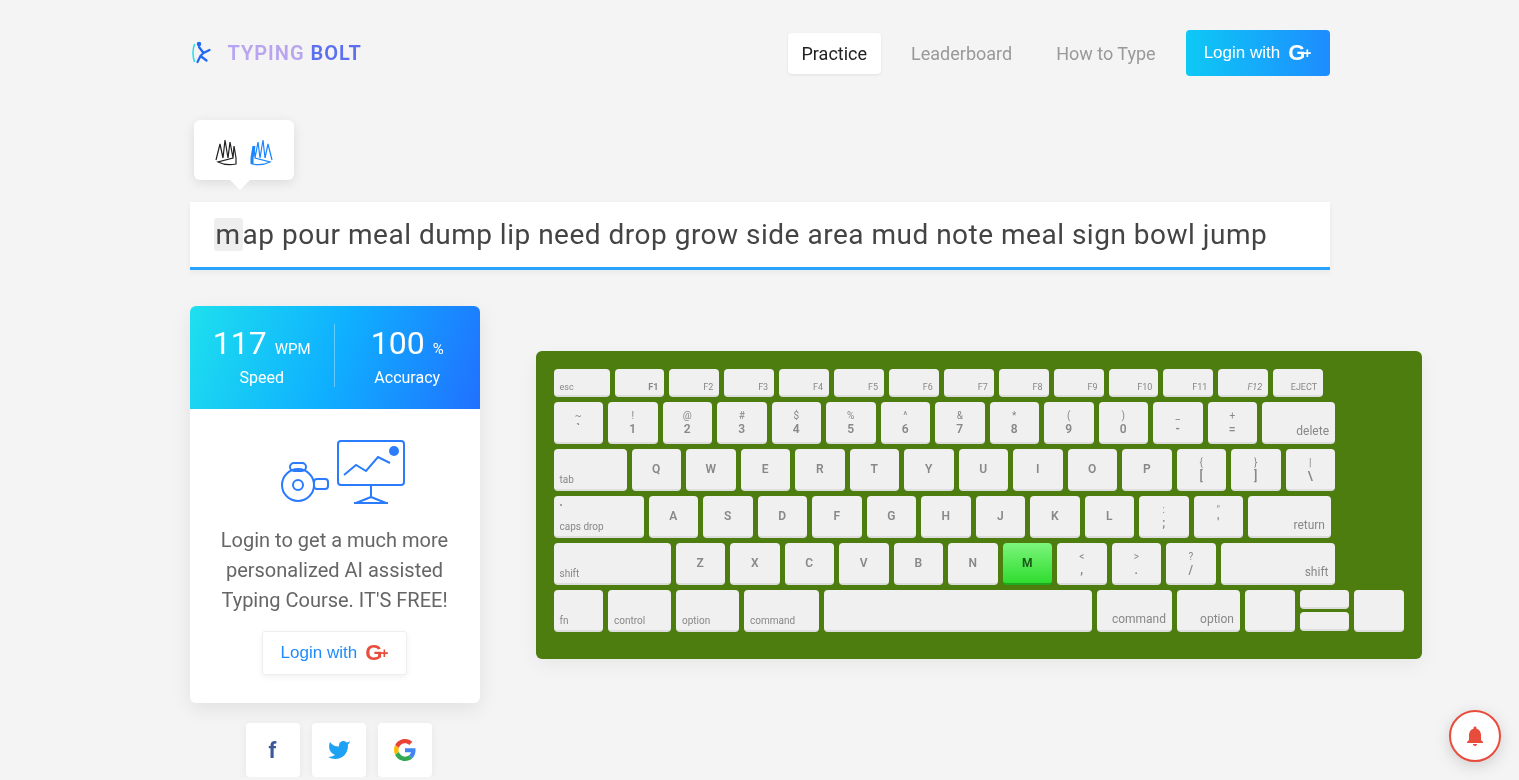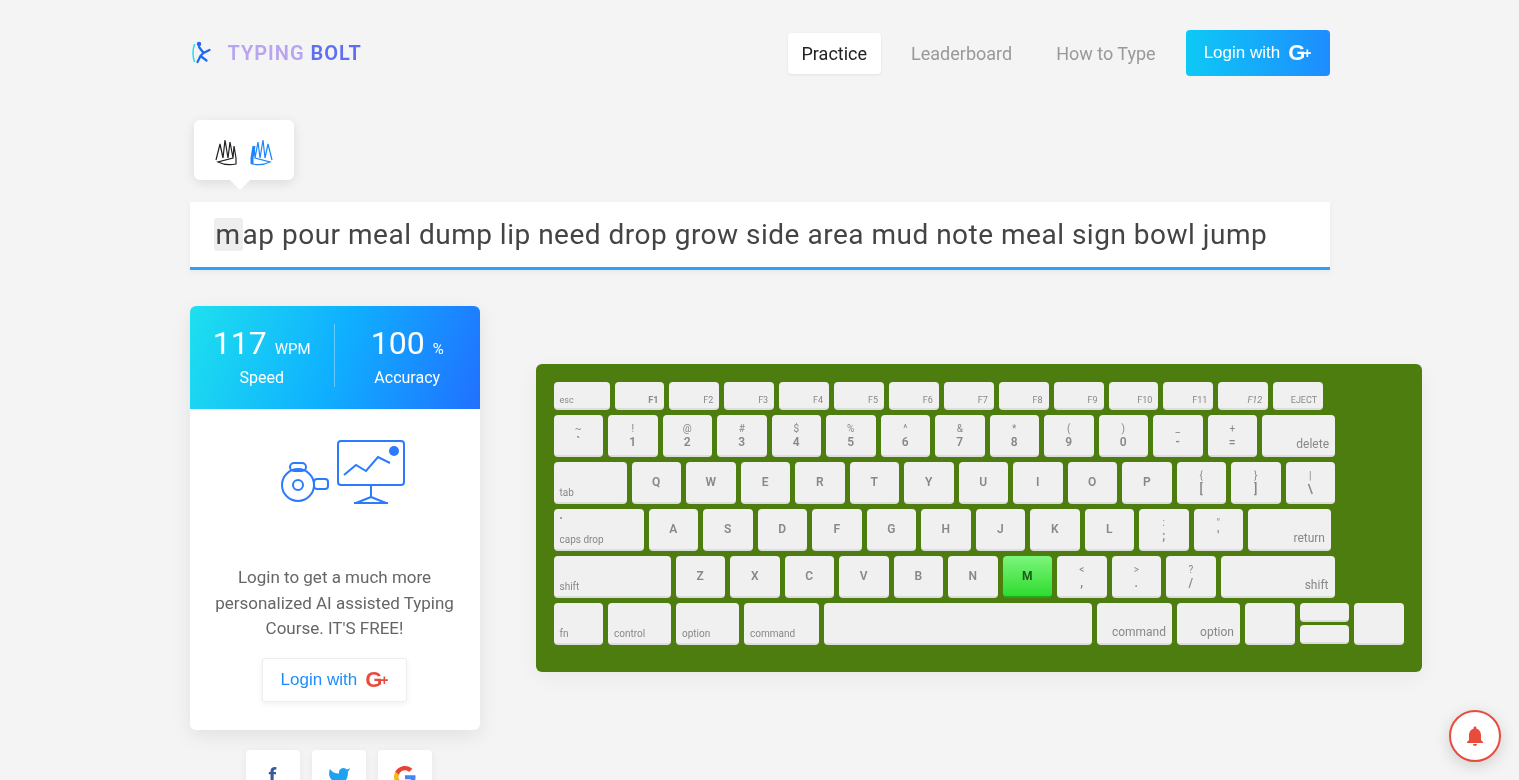--- a/index.html
+++ b/index.html
@@ -37,21 +37,21 @@
 
 .stats-card { width: 290px; background: #fff; border-radius: 6px; box-shadow: 0 6px 20px rgba(0,0,0,0.08); overflow: hidden; flex-shrink: 0; }
 .stats-top { background: linear-gradient(110deg, #1ee0ee 0%, #0fb0ff 50%, #2170ff 100%); color: #fff; display: flex; padding: 18px 0 22px; }
 .stat-cell { flex: 1; text-align: center; }
 .stat-cell:first-child { border-right: 1px solid rgba(255,255,255,0.35); }
 .stat-val { font-size: 32px; font-weight: 400; }
 .stat-unit { font-size: 15px; margin-left: 4px; }
 .stat-label { font-size: 16px; margin-top: 6px; }
 .stats-body { padding: 20px 24px 28px; text-align: center; }
 .stats-illus { margin: 6px auto 14px; }
-.stats-msg { font-size: 17px; color: #666; line-height: 1.5; margin-top: 40px; }
+.stats-msg { font-size: 20px; color: #666; line-height: 1.5; }
 .stats-login { margin-top: 16px; display: inline-flex; align-items: center; gap: 8px; background: #fff; color: #1e8cff; border: 1px solid #eee; border-radius: 3px; padding: 10px 18px; font-size: 17px; cursor: pointer; box-shadow: 0 2px 6px rgba(0,0,0,0.06); }
 
 
 .keyboard-wrap { flex: 1; background: #4d7c0f; border-radius: 6px; padding: 18px 18px 22px; box-shadow: 0 6px 20px rgba(0,0,0,0.05); }
 .kb-row { display: flex; gap: 5px; margin-bottom: 5px; }
 .key { background: #f0f0f0; border-radius: 4px; border-bottom: 2px solid #ddd; display: flex; flex-direction: column; align-items: center; justify-content: center; font-size: 12px; color: #888; height: 42px; position: relative; user-select: none; }
 .key.fn { height: 28px; font-size: 9px; justify-content: flex-end; align-items: flex-end; padding: 3px 6px; }
 .key .top { font-size: 10px; line-height: 1; margin-bottom: 1px; }
 .key .mid { font-size: 12px; font-weight: 600; }
 .key.wide-label { font-size: 10px; }

